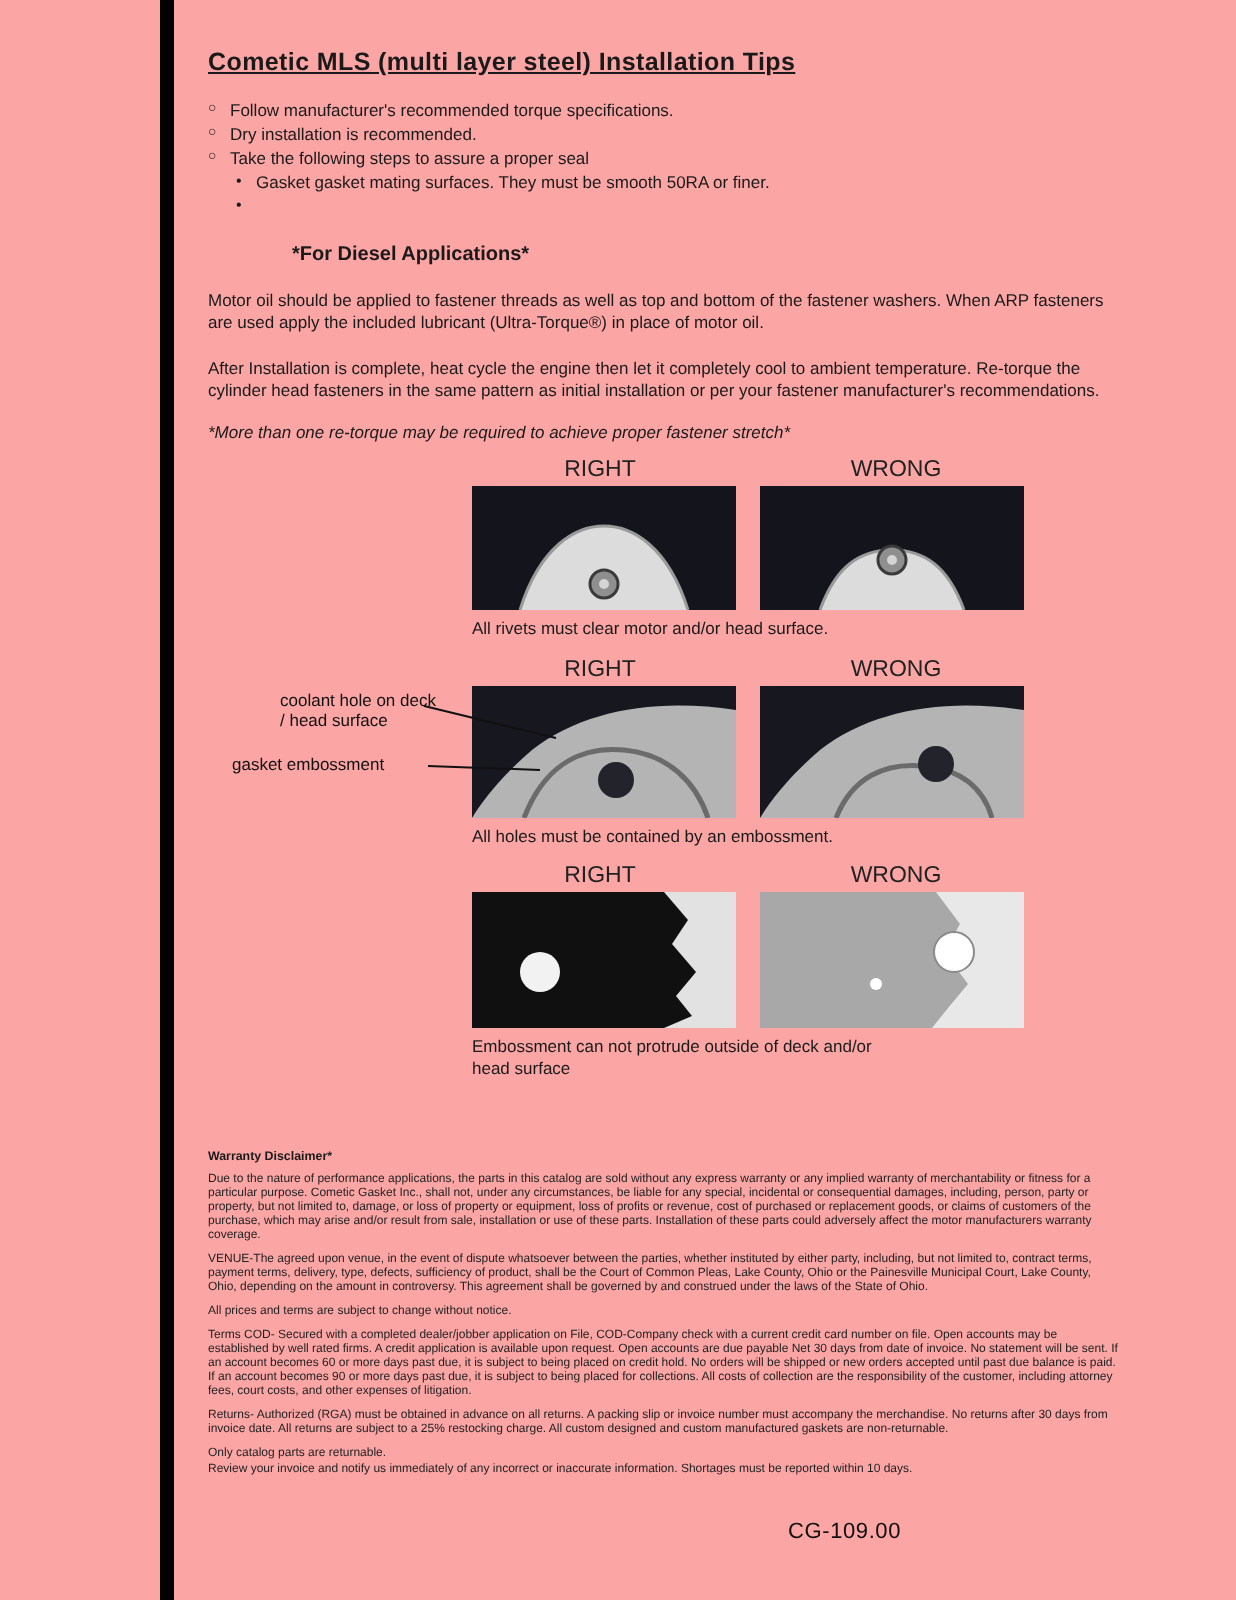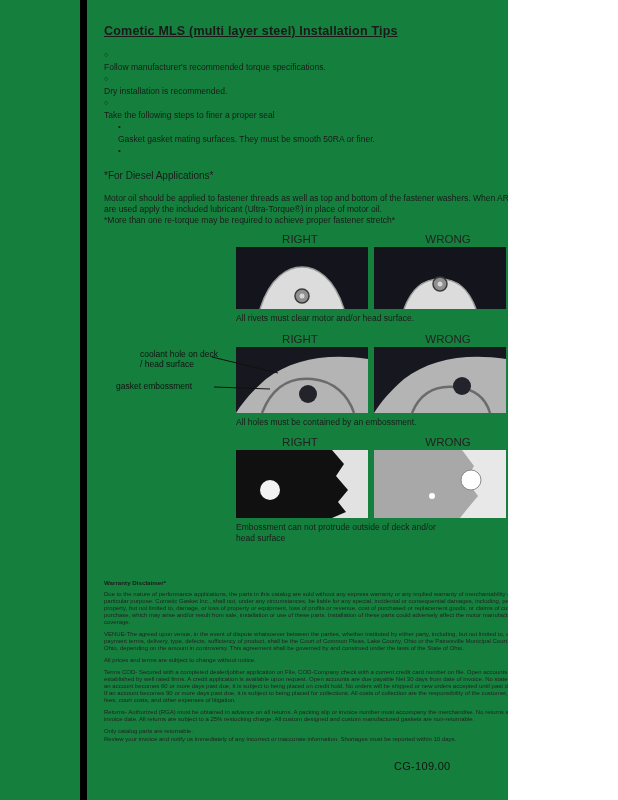--- a/index.html
+++ b/index.html
@@ -1,40 +1,40 @@
 <!DOCTYPE html>
 <html><head>
 <meta charset="utf-8">
 <style>
   * { margin:0; padding:0; box-sizing:border-box; }
   html,body { background:#ffffff; }
   .page {
-    position:relative; width:508px; height:800px; background:#15803d;
+    position:relative; width:618px; height:800px; background:#fca5a5;
     font-family:"Liberation Sans", sans-serif; color:#1a1a1a; overflow:hidden;
   }
   .scan-bar { position:absolute; left:80px; top:0; width:7px; height:100%; background:#000; }
   .content { position:absolute; left:104px; top:24px; width:462px; }
 
   .title { font-size:12.5px; font-weight:bold; text-decoration:underline; letter-spacing:0.2px; margin-bottom:11px; }
 
   .tips { font-size:8.5px; line-height:12px; }
-  .tip { display:flex;flex-direction:column; }
+  .tip { display:flex; }
   .tip .m { width:11px; font-size:7px; line-height:12px; flex:0 0 11px; }
   .tip.sub { padding-left:14px; }
   .tip.sub .m { width:10px; flex:0 0 10px; font-size:8px; }
 
-  .diesel-heading { font-size:10px; font-weight:normal; margin-top:13px; margin-bottom:2px; }
+  .diesel-heading { font-size:10px; font-weight:bold; margin-top:13px; margin-bottom:2px;margin-left:42px; }
   .para { font-size:8.5px; line-height:11px; margin-top:12px; width:455px; }
-  .note { font-size:8.5px; line-height:11px; margin-top:0; }
+  .note { font-size:8.5px; line-height:11px; margin-top:10px;font-style:italic; }
 
   .diagrams { margin-left:132px; margin-top:7px; width:276px; }
   .diag-row { margin-bottom:9px; }
   .diag-headers { display:flex; gap:20px; margin-bottom:2px; }
   .diag-headers span { width:132px; text-align:center; font-size:11.5px; color:#222; }
-  .diag-images { display:flex; gap:6px; position:relative; }
+  .diag-images { display:flex; gap:6px; position:relative;justify-content:space-between; }
   .diag-img { display:block; width:132px; }
   .diag-caption { font-size:8.5px; line-height:10.5px; margin-top:4px; }
   .diag-caption.wide { width:200px; }
 
   .callout { position:absolute; font-size:8.5px; line-height:10px; color:#111; }
   .callout-1 { left:-96px; top:2px; width:80px; }
   .callout-2 { left:-120px; top:34px; white-space:nowrap; }
   .callout-lines { position:absolute; left:-24px; top:0; width:70px; height:66px; pointer-events:none; }
 
   .disclaimer { margin-top:36px; width:456px; }
@@ -57,33 +57,34 @@
       <div class="tip">
         <span class="m">○</span>
         <span>Follow manufacturer's recommended torque specifications.</span>
       </div>
       <div class="tip">
         <span class="m">○</span>
         <span>Dry installation is recommended.</span>
       </div>
       <div class="tip">
         <span class="m">○</span>
-        <span>Take the following steps to finer a proper seal</span>
+        <span>Take the following steps to assure a proper seal</span>
       </div>
       <div class="tip sub">
         <span class="m">•</span>
         <span>Gasket gasket mating surfaces.  They must be smooth 50RA or finer.</span>
       </div>
       <div class="tip sub">
         <span class="m">•</span>
       </div>
     </div>
 
     <div class="diesel-heading">*For Diesel Applications*</div>
     <div class="para">Motor oil should be applied to fastener threads as well as top and bottom of the fastener washers. When ARP fasteners are used apply the included lubricant (Ultra-Torque®) in place of motor oil.</div>
+    <div class="para">After Installation is complete, heat cycle the engine then let it completely cool to ambient temperature. Re-torque the cylinder head fasteners in the same pattern as initial installation or per your fastener manufacturer's recommendations.</div>
     <div class="note">*More than one re-torque may be required to achieve proper fastener stretch*</div>
 
     <div class="diagrams">
 
       <div class="diag-row">
         <div class="diag-headers">
           <span>RIGHT</span>
           <span>WRONG</span>
         </div>
         <div class="diag-images">

